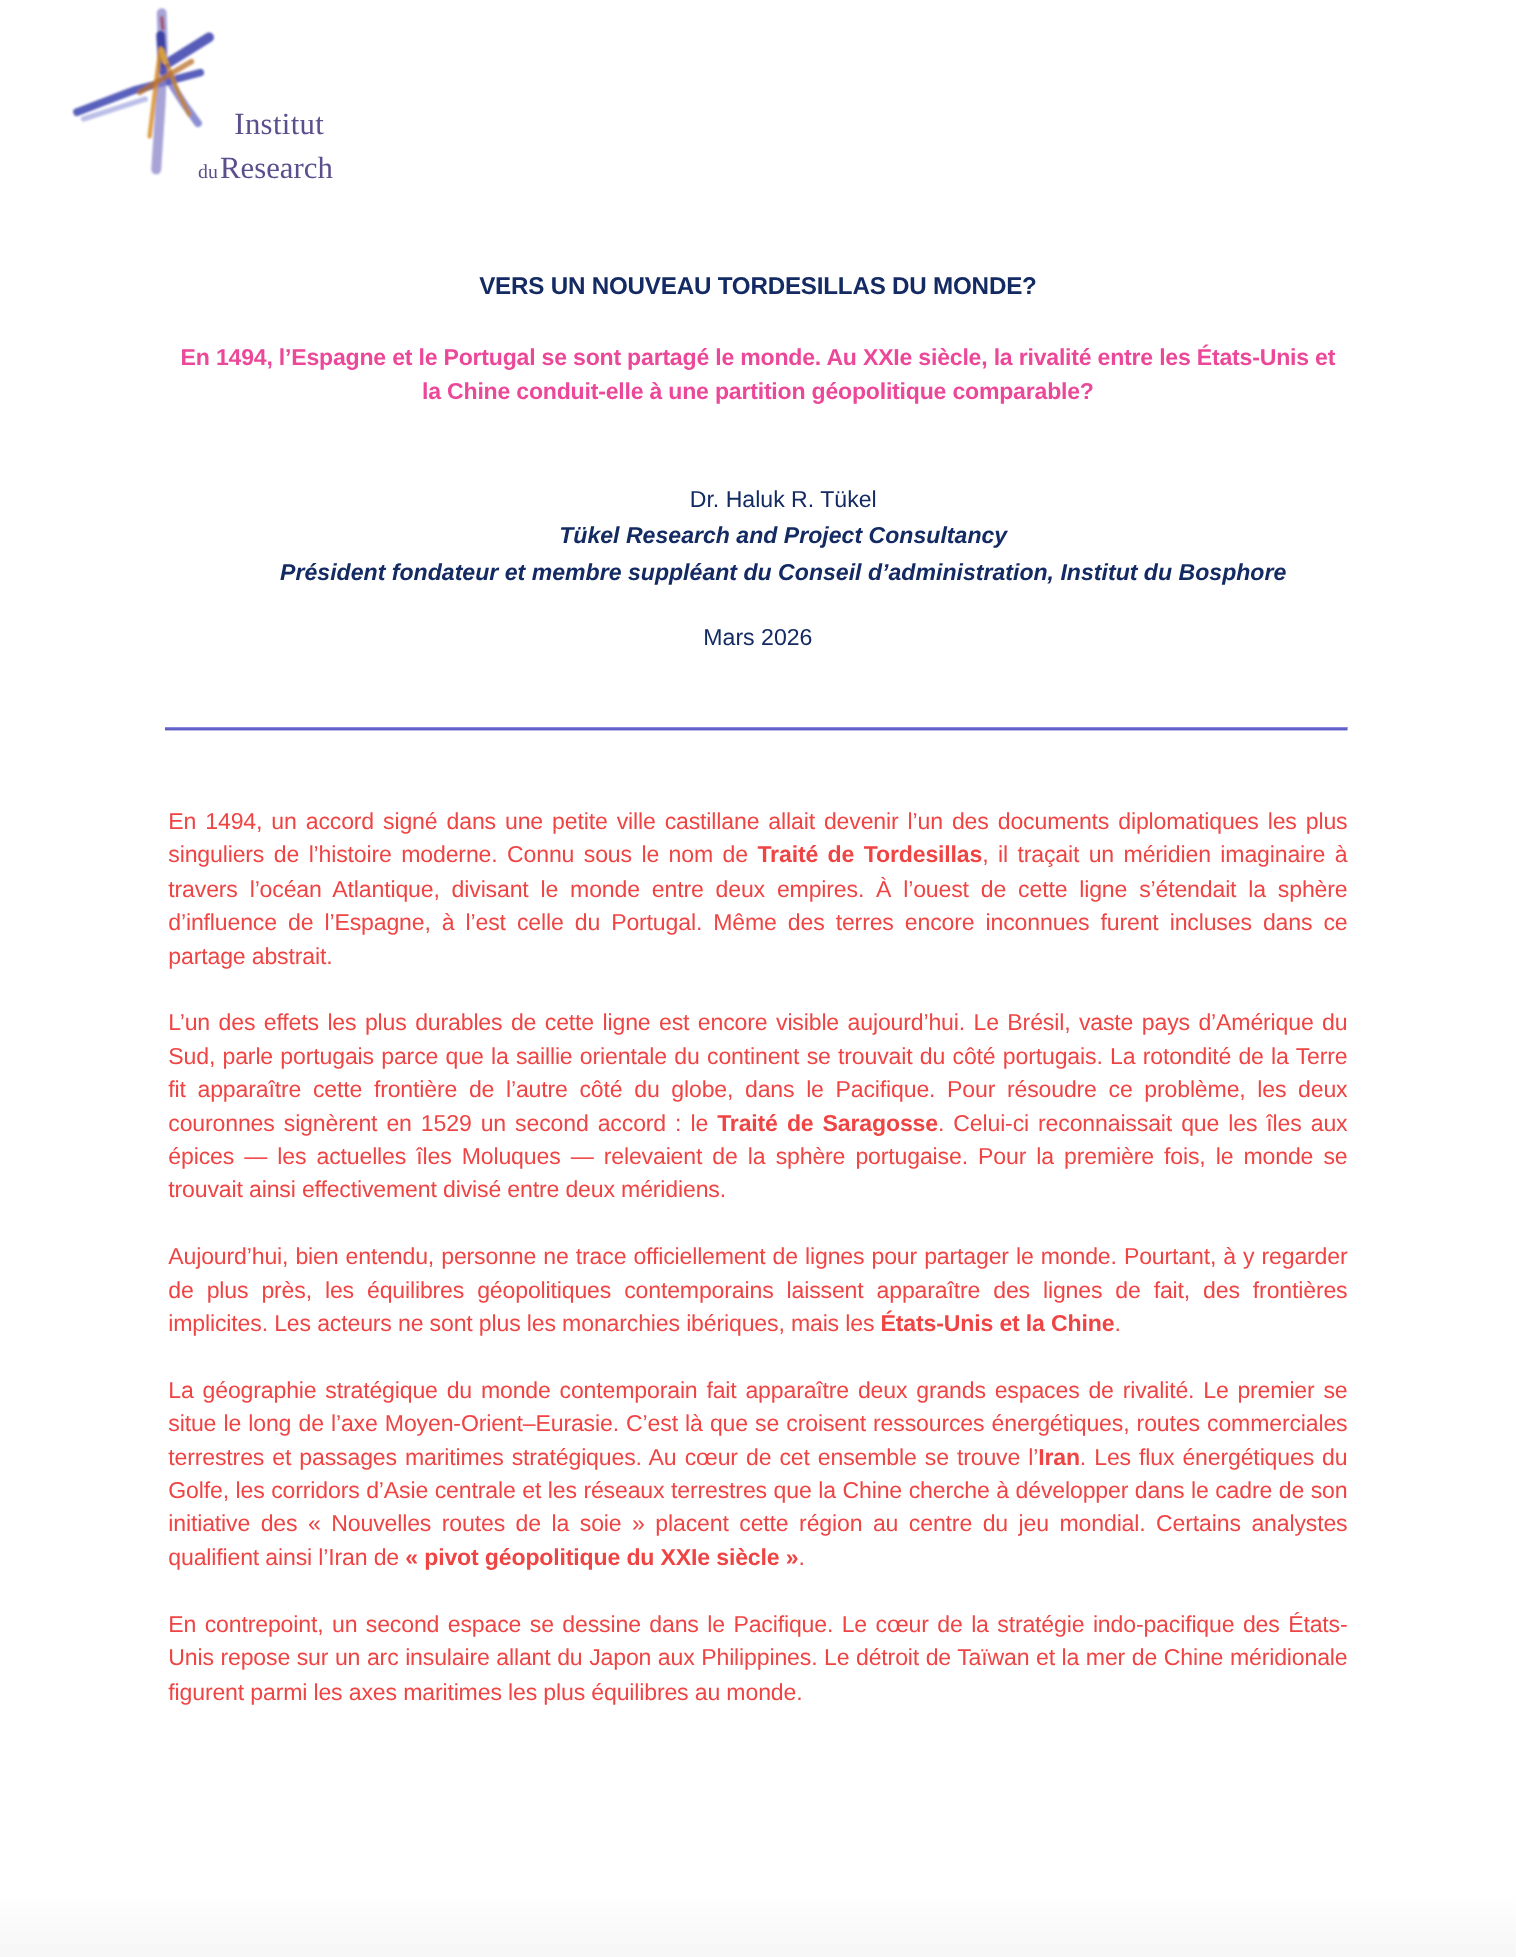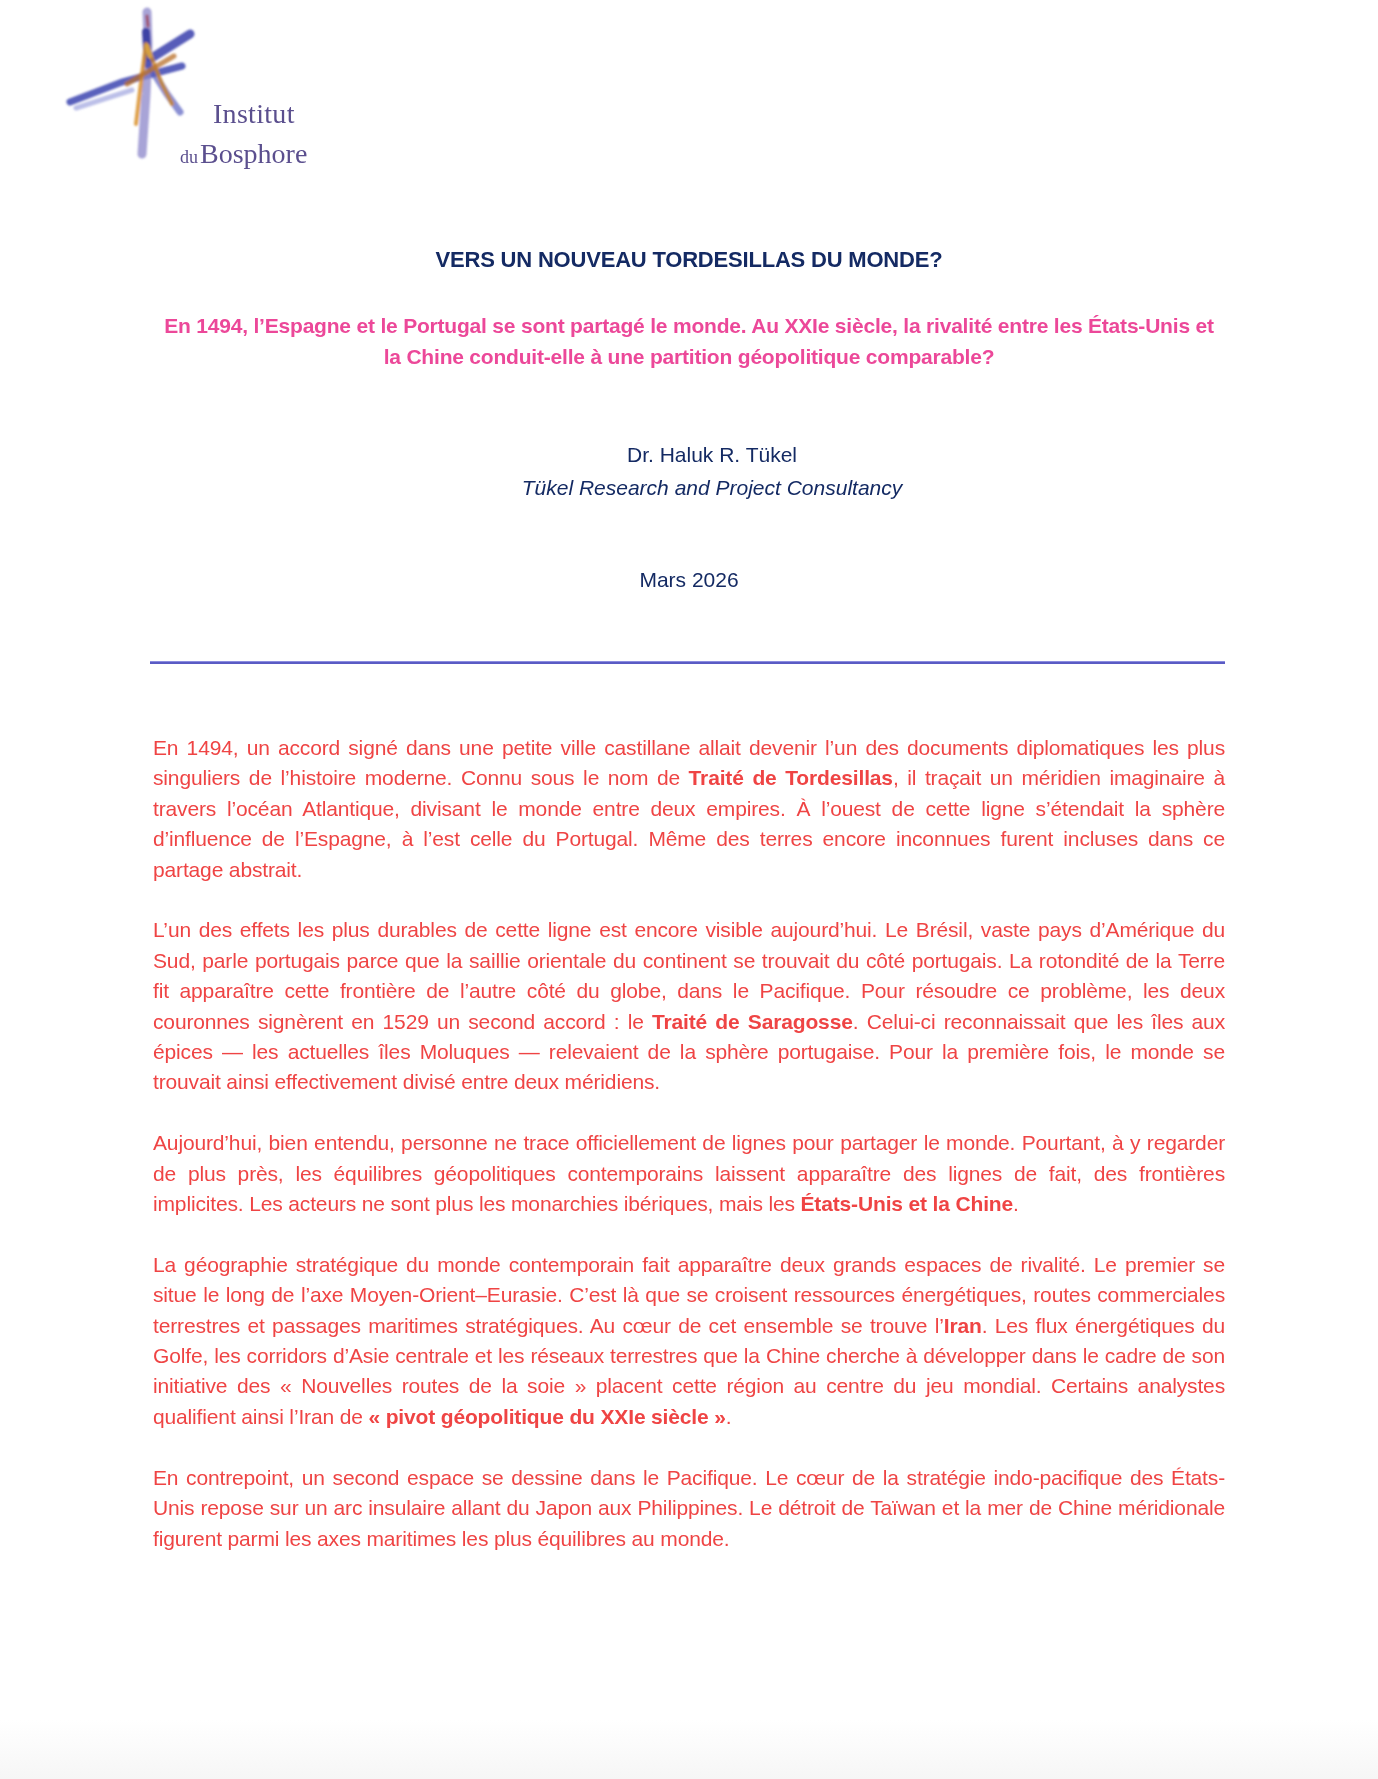--- a/index.html
+++ b/index.html
@@ -54,21 +54,21 @@
     color: #ec4899;
     letter-spacing: -0.2px;
   }
   .meta {
     top: 438px;
     font-size: 21px;
     line-height: 33px;
     color: #142a63;
     margin-left: 23px;
   }
-  .meta .it { font-style: italic; }
+  .meta .it { font-style: italic; font-weight: bold; }
   .pub {
     top: 565px;
     font-size: 21px;
     line-height: 30px;
     color: #142a63;
   }
   .pub .it { font-style: italic; }
   .divider {
     position: absolute;
     left: 150px;
@@ -114,30 +114,31 @@
       <path d="M86 60 L105 90 L118 108" stroke="#5860c0" stroke-width="7" fill="none" opacity="0.7"></path>
 
       <path d="M84 40 L80 70 L74 120" stroke="#d9902a" stroke-width="4" fill="none" opacity="0.85"></path>
       <path d="M86 45 L100 80 L110 100" stroke="#c98428" stroke-width="4" fill="none" opacity="0.8"></path>
       <path d="M65 80 L95 62 L112 52" stroke="#b86f2a" stroke-width="5" fill="none" opacity="0.75"></path>
       <path d="M85 42 L88 52" stroke="#d6a040" stroke-width="5" fill="none"></path>
       <path d="M85 12 L86 22" stroke="#9a3040" stroke-width="3" fill="none" opacity="0.7"></path>
     </g>
   </svg>
   <div class="logo-text logo-line1">Institut</div>
-  <div class="logo-text logo-line2"><span class="small">du</span><span>Bosphore</span></div>
+  <div class="logo-text logo-line2"><span class="small">du</span><span>Research</span></div>
 </div>
 
 <div class="content title">VERS UN NOUVEAU TORDESILLAS DU MONDE?</div>
 
 <div class="content subtitle">En 1494, l’Espagne et le Portugal se sont partagé le monde. Au XXIe siècle, la rivalité entre les États-Unis et la Chine conduit-elle à une partition géopolitique comparable?</div>
 
 <div class="content meta">
   <div>Dr. Haluk R. Tükel</div>
   <div class="it">Tükel Research and Project Consultancy</div>
+  <div class="it">Président fondateur et membre suppléant du Conseil d’administration, Institut du Bosphore</div>
 </div>
 
 <div class="content pub">
   <div>Mars 2026</div>
 </div>
 
 <div class="divider"></div>
 
 <div class="content body">
   <p><span>En 1494, un accord signé dans une petite ville castillane allait devenir l’un des documents diplomatiques les plus singuliers de l’histoire moderne. Connu sous le nom de </span><b>Traité de Tordesillas</b><span>, il traçait un méridien imaginaire à travers l’océan Atlantique, divisant le monde entre deux empires. À l’ouest de cette ligne s’étendait la sphère d’influence de l’Espagne, à l’est celle du Portugal. Même des terres encore inconnues furent incluses dans ce partage abstrait.</span></p>

